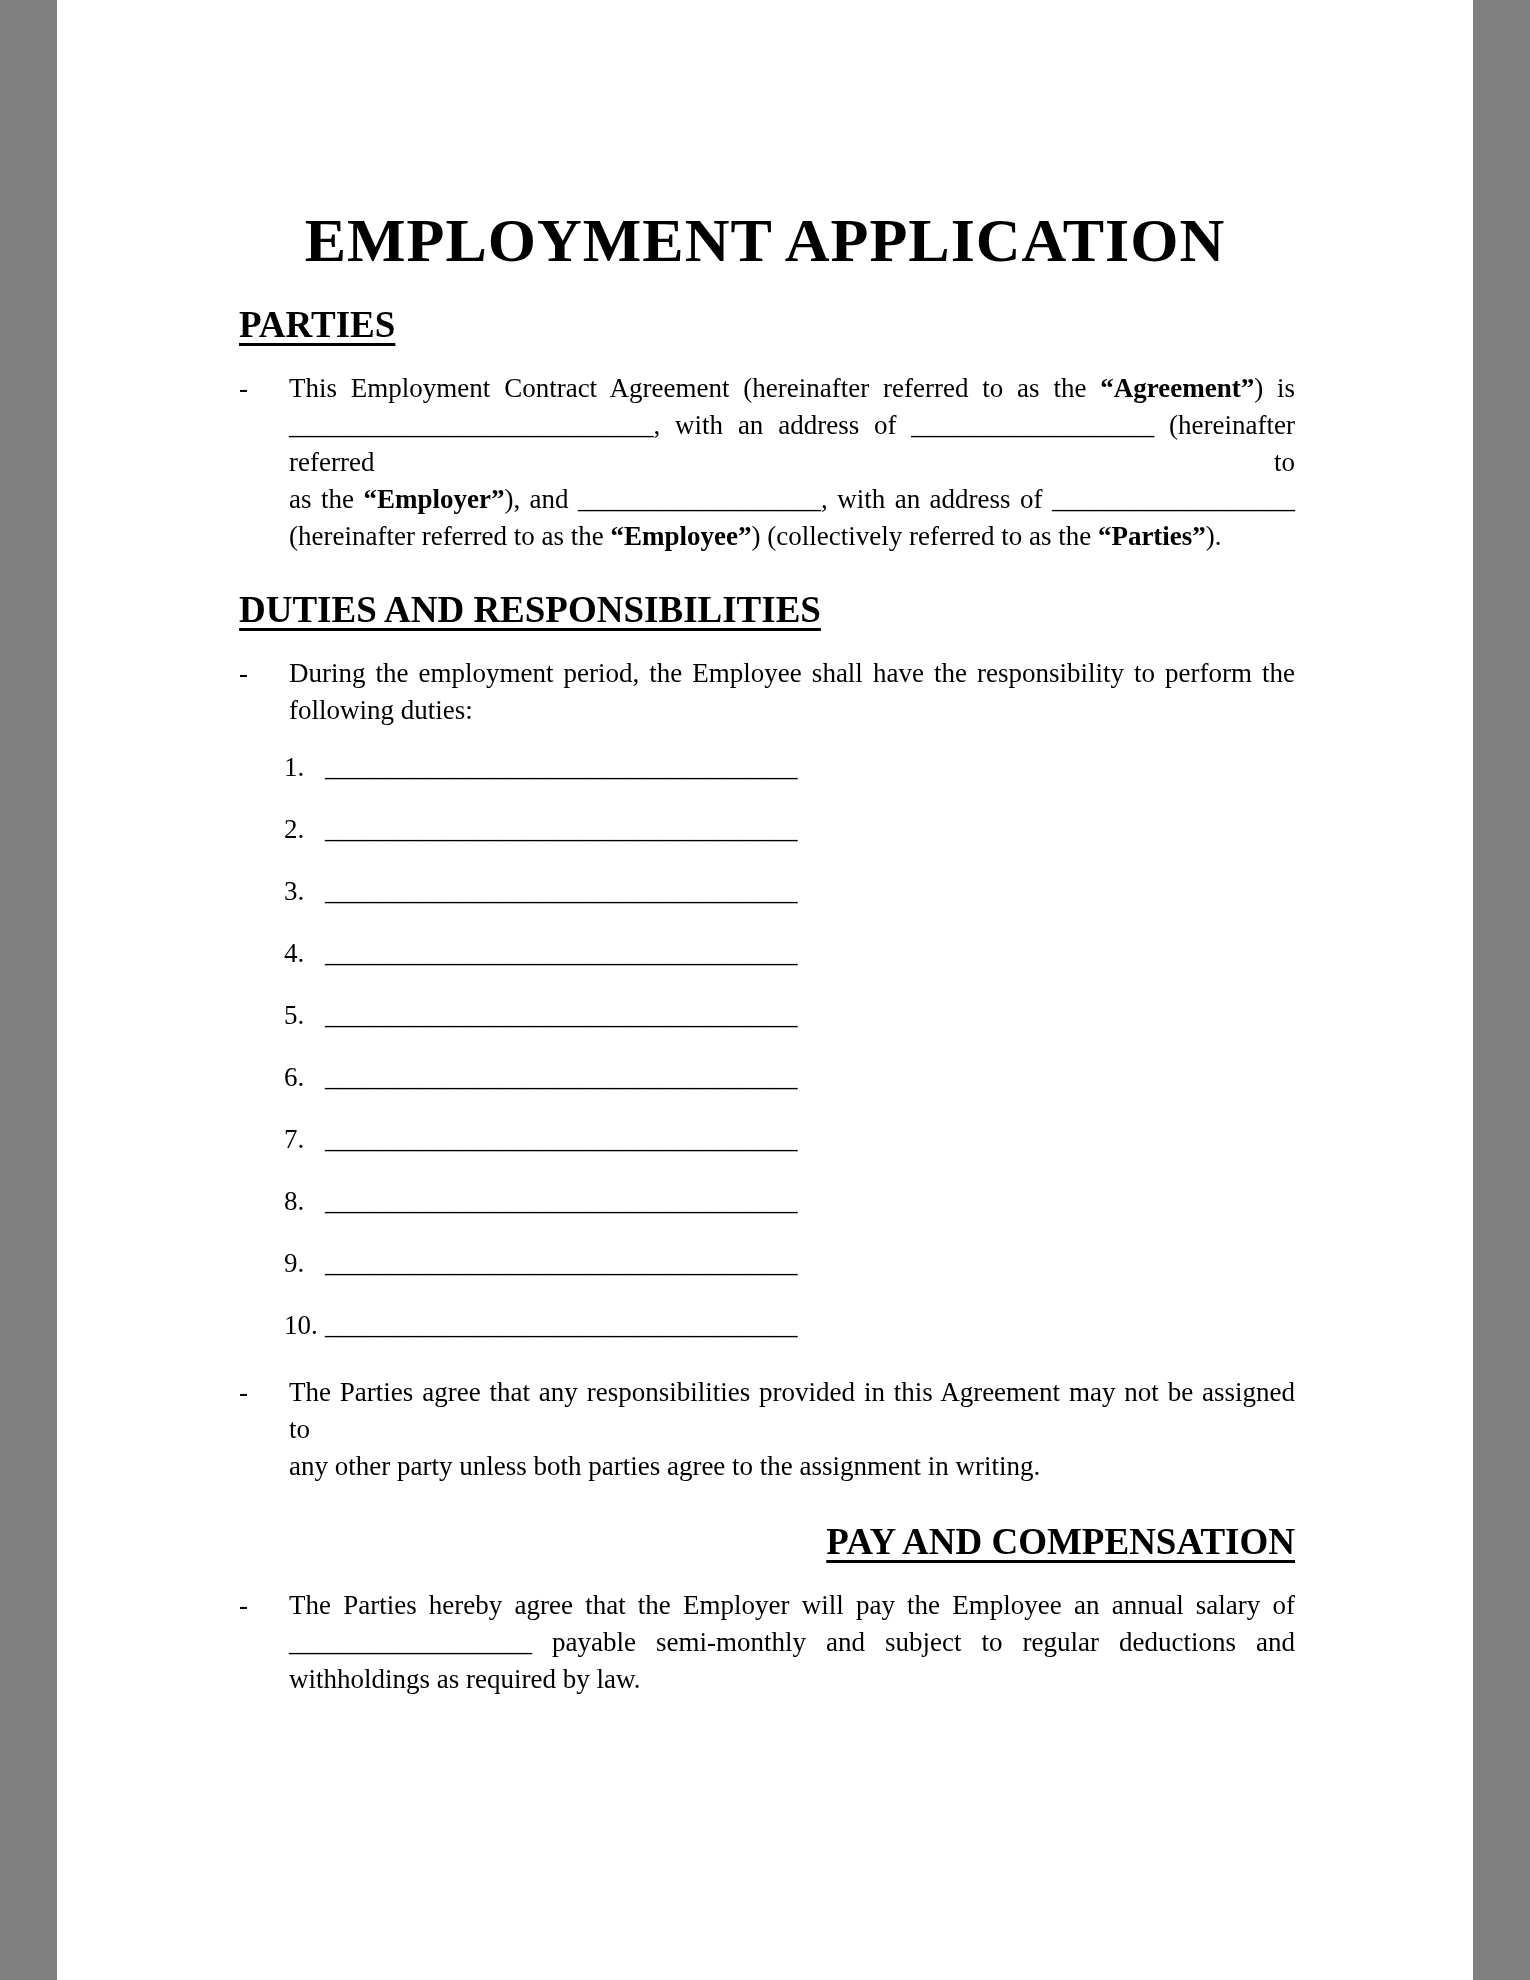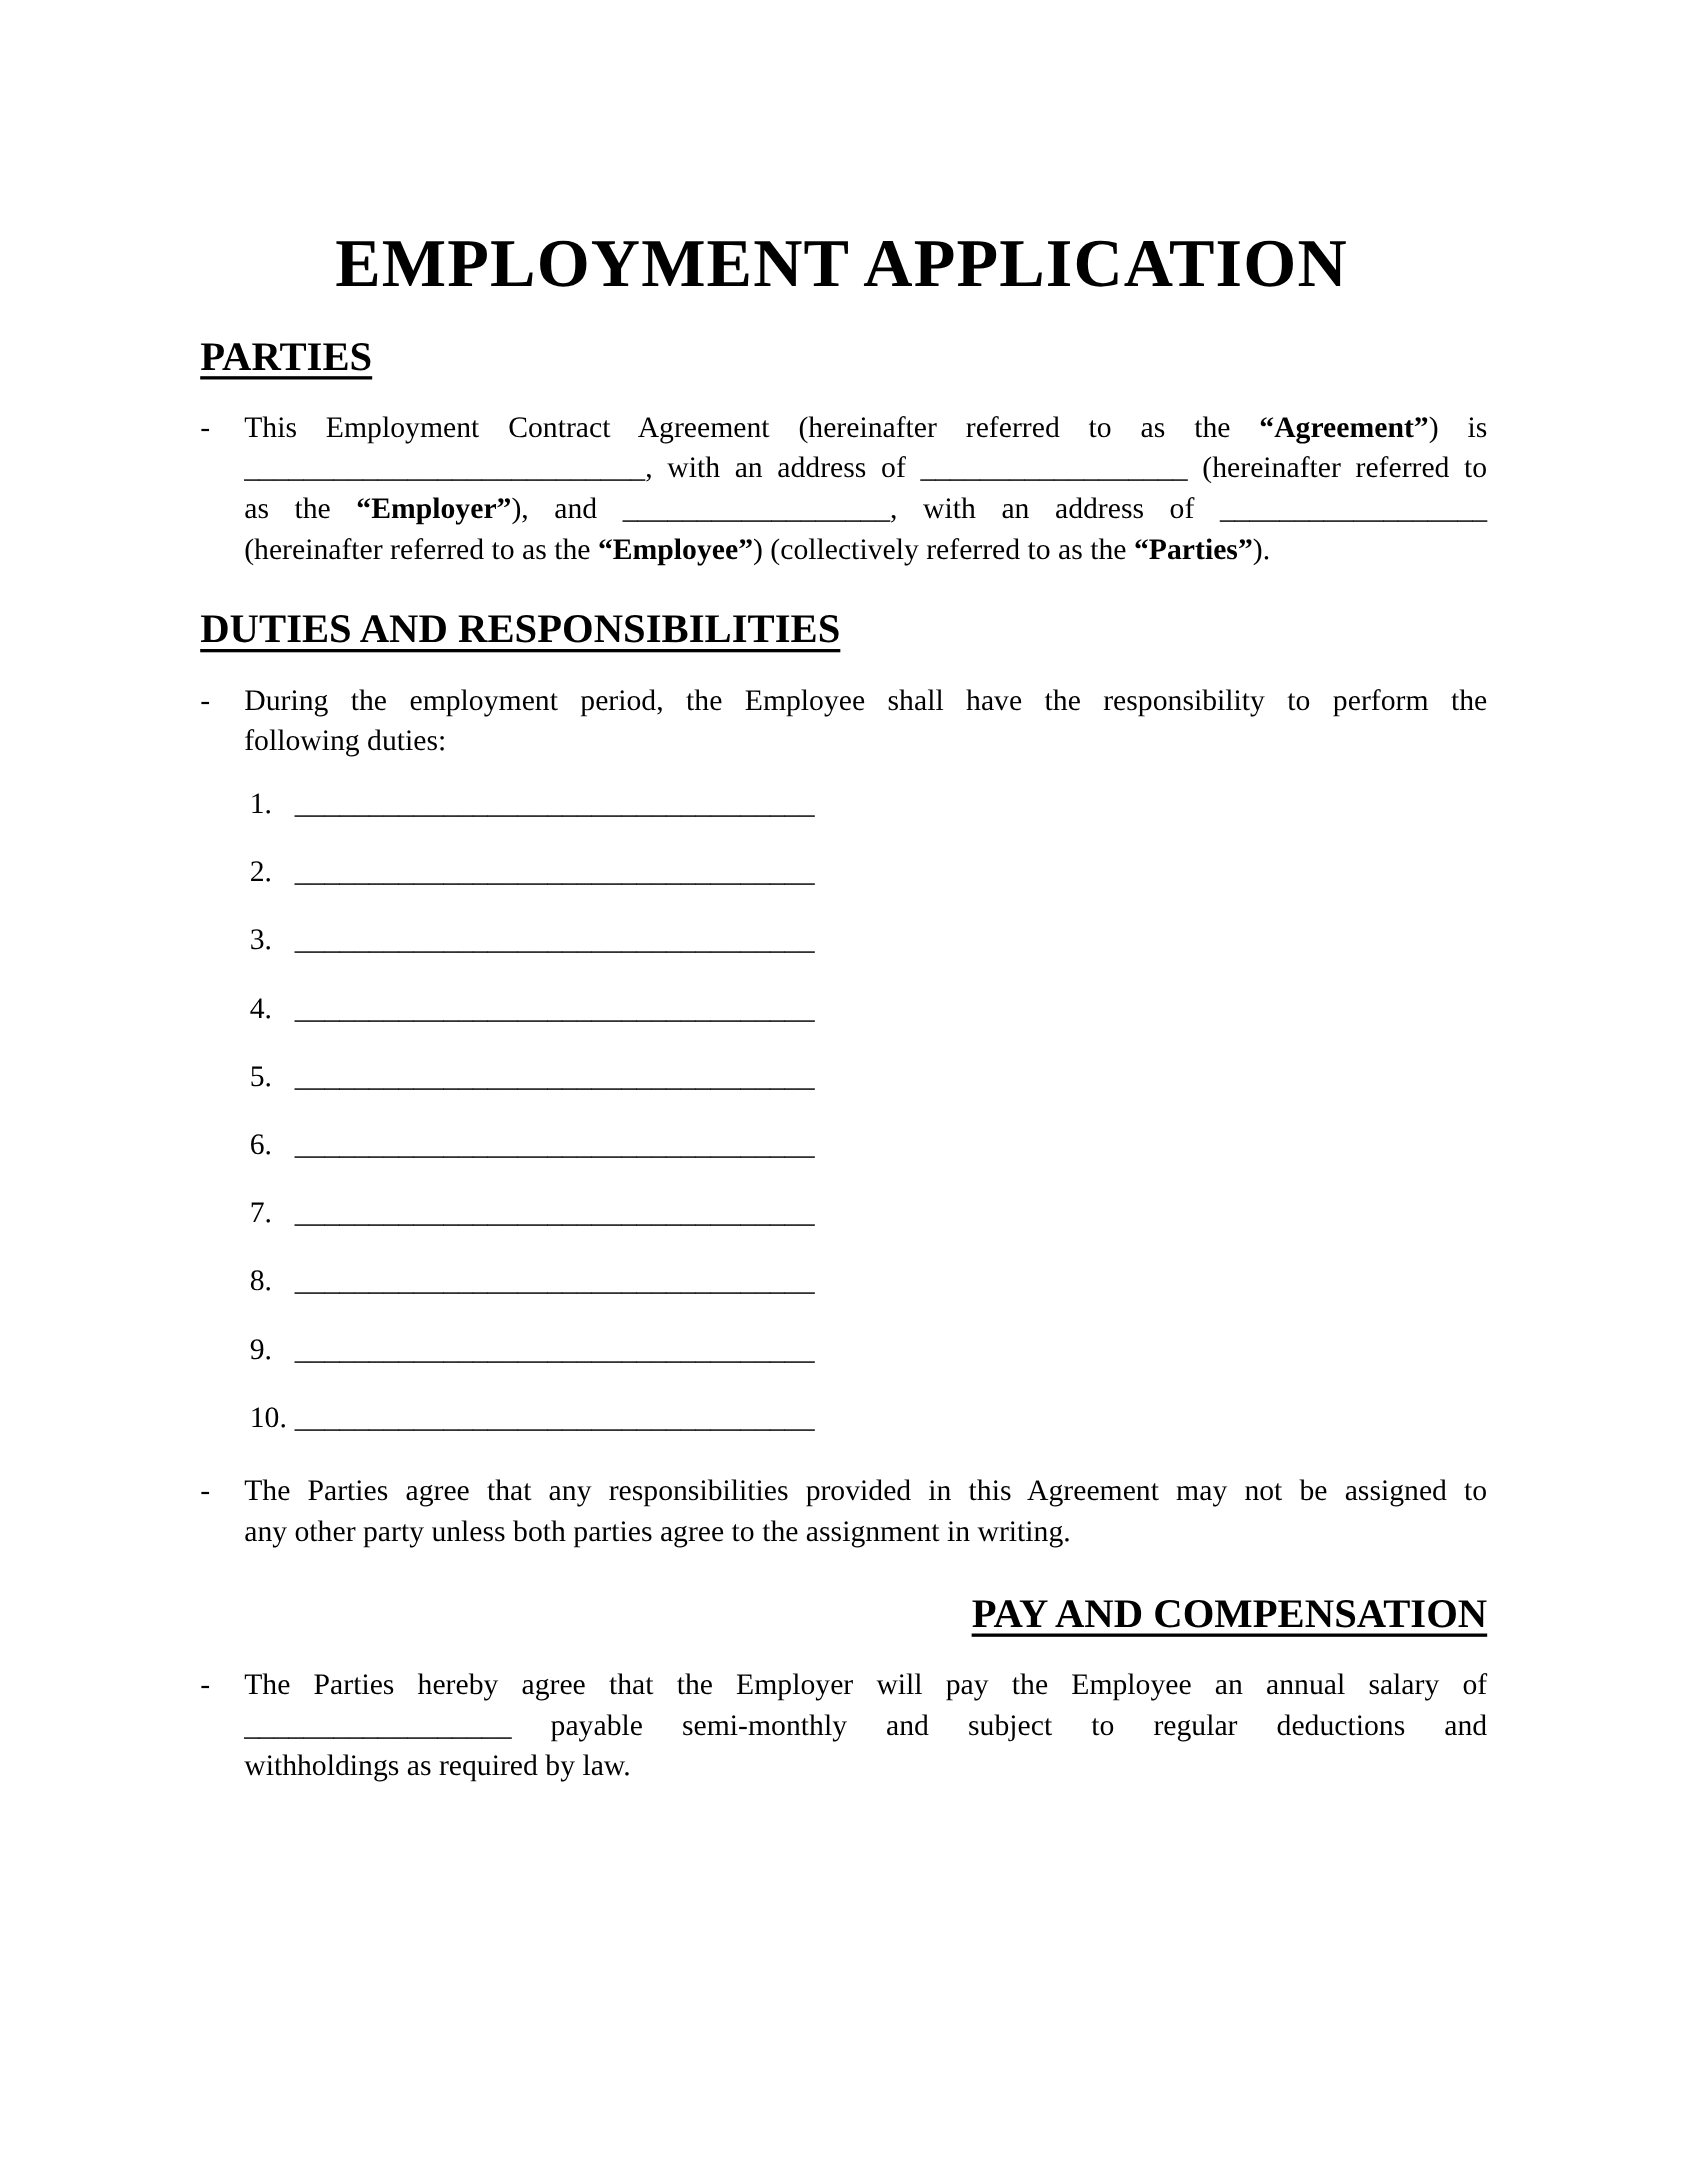--- a/index.html
+++ b/index.html
@@ -1,19 +1,19 @@
 <!DOCTYPE html>
 <html><head>
 <meta charset="utf-8">
 <style>
   * { margin: 0; padding: 0; box-sizing: border-box; }
   html, body { background: #808080; }
   .page {
     position: relative;
-    width: 1530px;
+    width: 1416px;
     height: 1980px;
     background: #ffffff;
     color: #000000;
     font-family: "Liberation Serif", "DejaVu Serif", serif;
     overflow: hidden;
     margin: 0 auto;
   }
   .title {
     padding-top: 204px;
     width: 100%;
@@ -44,21 +44,21 @@
     position: relative;
     padding-left: 40px;
     margin-top: 28px;
   }
   .bullet.after-list { margin-top: 30px; }
   .bullet .dash {
     position: absolute;
     left: 0;
     top: 0;
   }
-  .line { white-space: pre-wrap; }
+  .line { white-space: pre-wrap; margin-left: 10px; }
   .line.just {
     text-align: justify;
     text-align-last: justify;
     text-justify: inter-word;
   }
   .line b, .line .bold { font-weight: 700; }
   .duties-list {
     margin-top: 20px;
     margin-left: 45px;
   }

